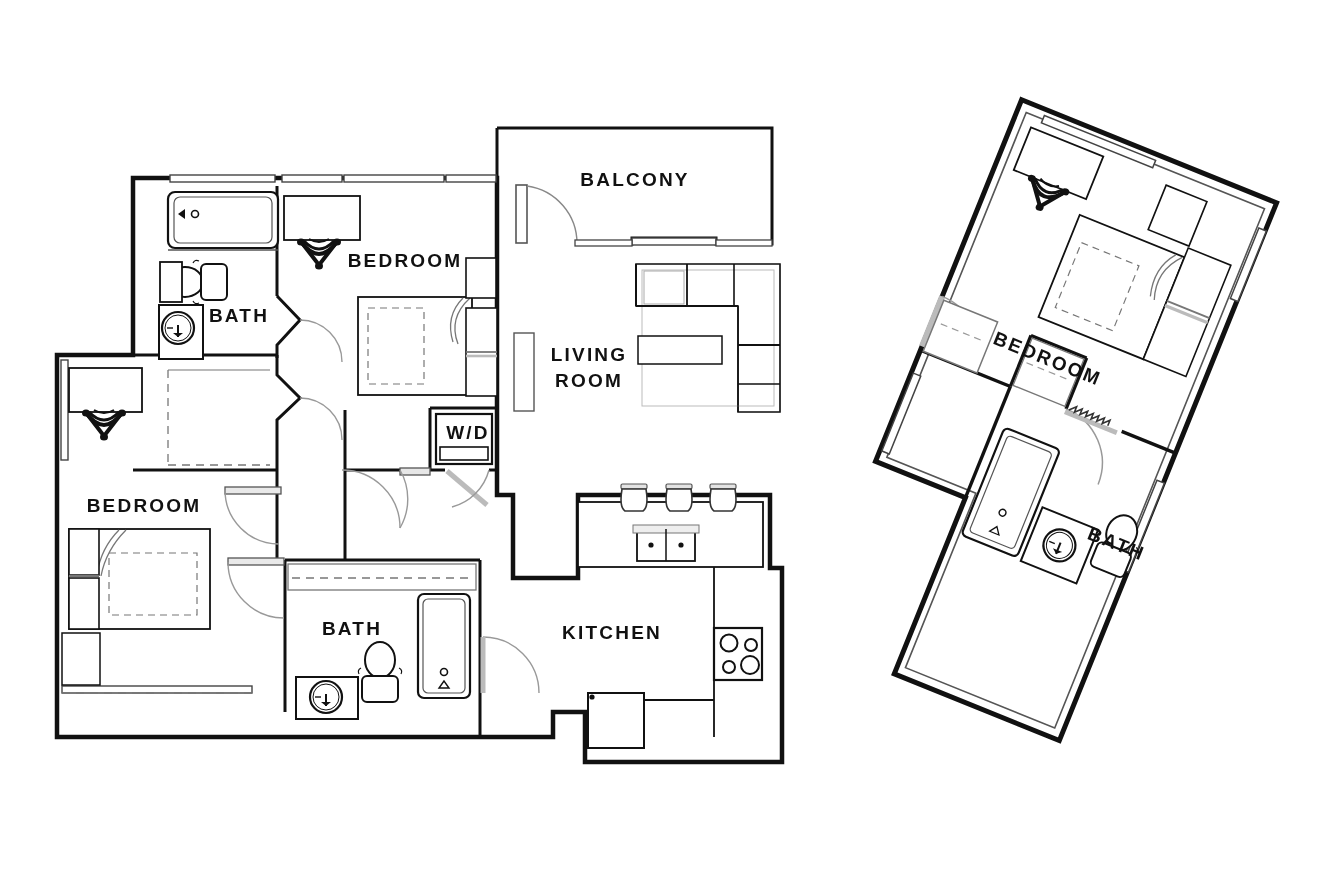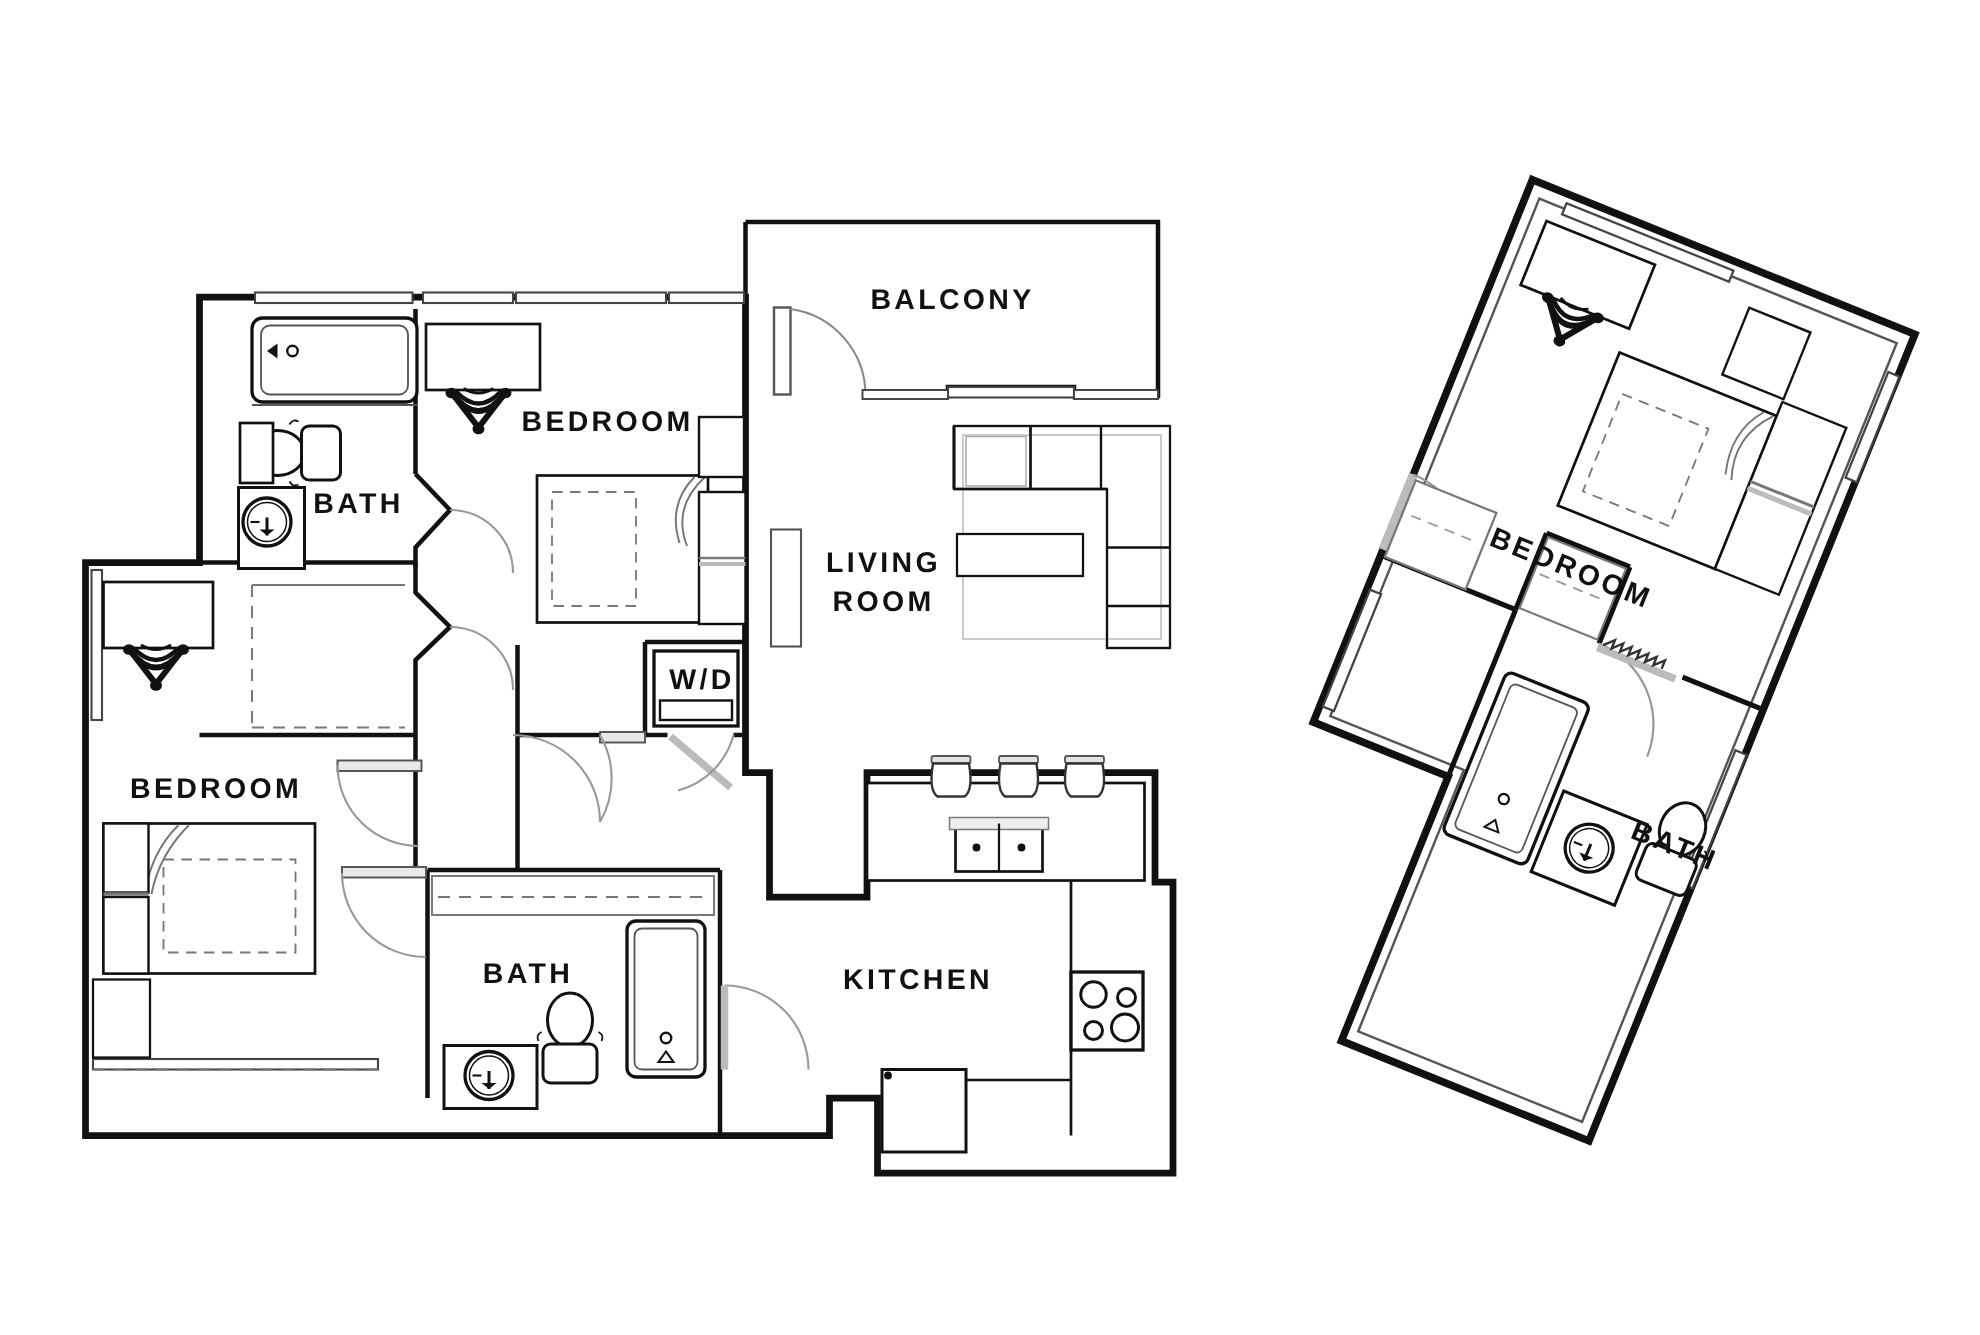--- a/index.html
+++ b/index.html
@@ -1,18 +1,18 @@
 <!DOCTYPE html>
 <html><head>
 <meta charset="utf-8">
 <style>
   html,body{margin:0;padding:0;background:#ffffff;}
   body{width:1320px;height:890px;overflow:hidden;
        font-family:"Liberation Sans","DejaVu Sans",sans-serif;}
-  #stage{position:relative;width:1320px;height:698px;background:#fff;margin-top:20px;}
+  #stage{position:relative;width:1320px;height:698px;background:#fff;}
   svg{display:block;}
   .rlabel{font-family:"Liberation Sans","DejaVu Sans",sans-serif;
           font-weight:700;letter-spacing:2.2px;fill:#111;
           text-anchor:middle;dominant-baseline:middle;}
 </style>
 </head>
 <body>
 
 <div id="stage">
 <svg width="1320" height="890" viewBox="0 0 1320 890">

